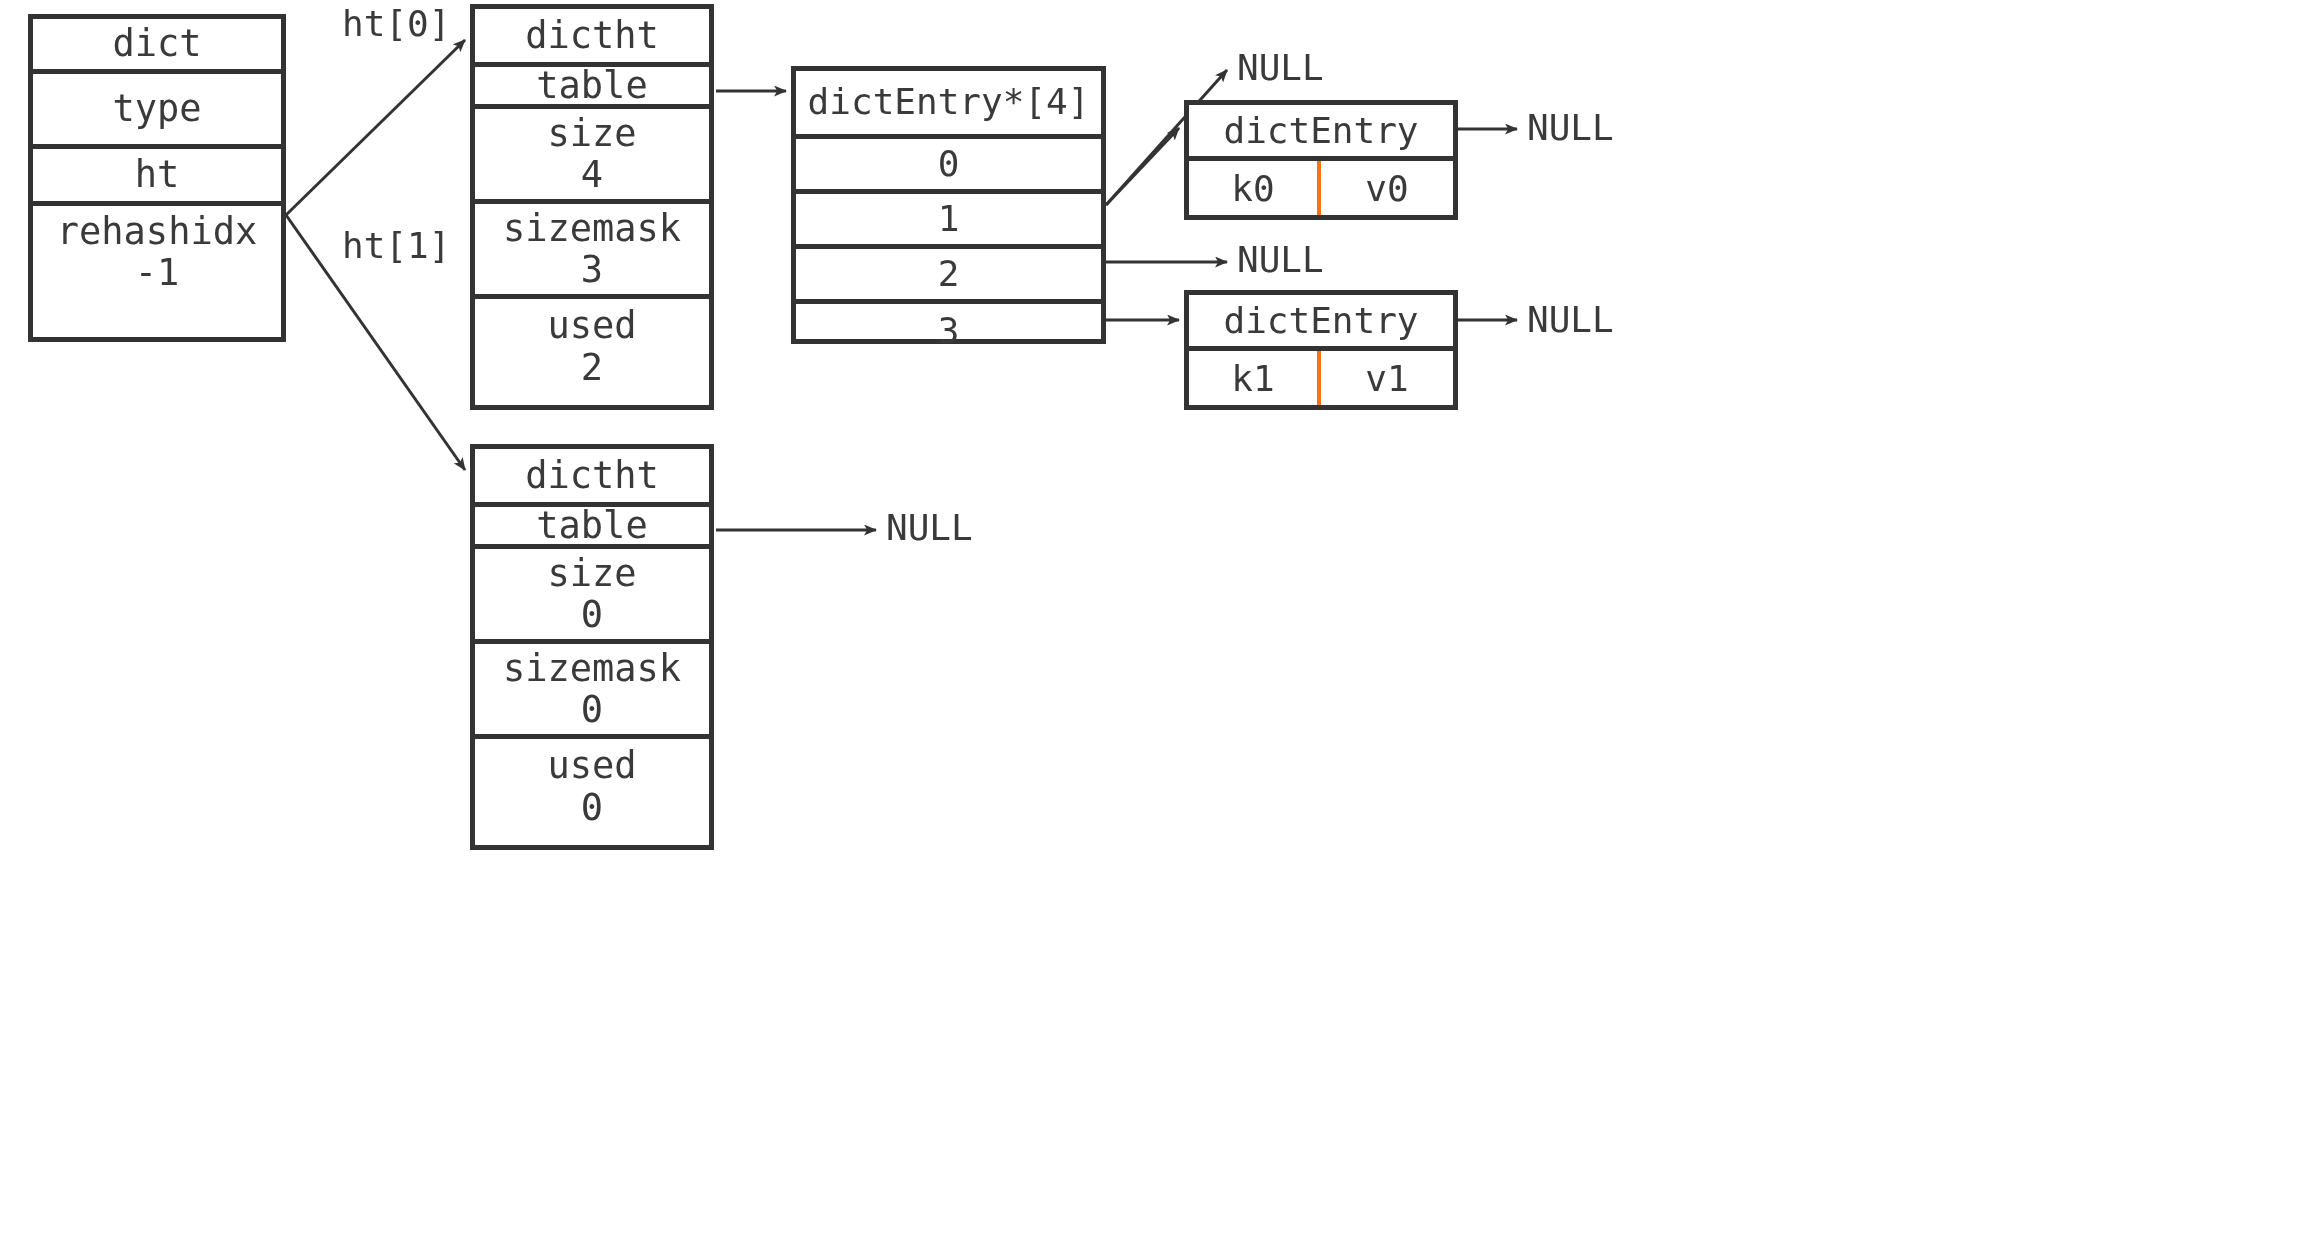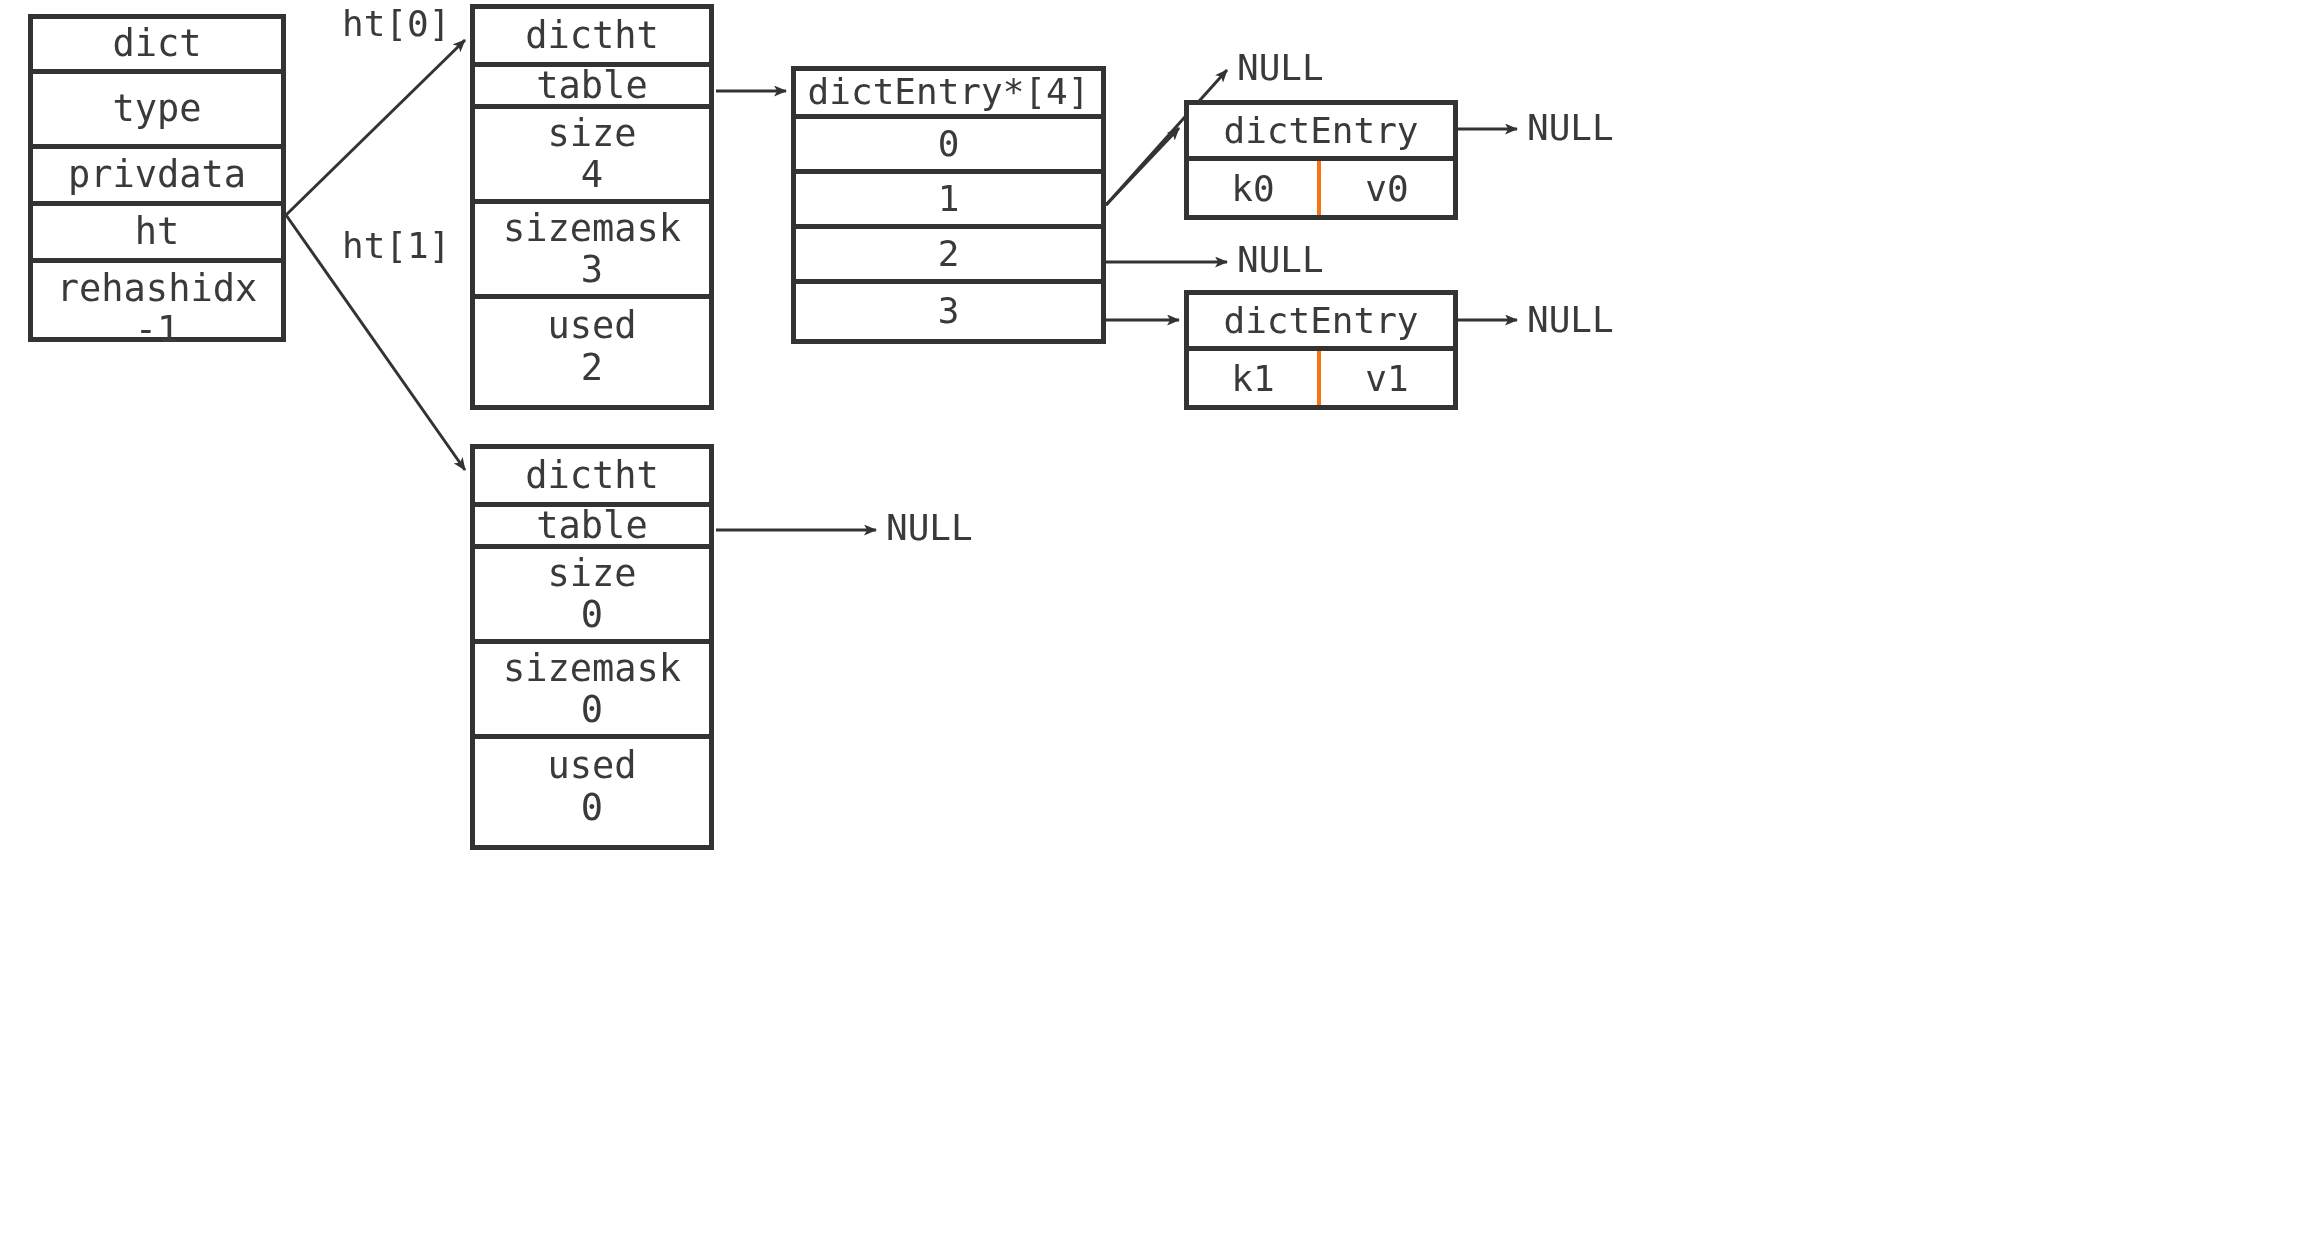--- a/index.html
+++ b/index.html
@@ -63,21 +63,21 @@
   .dictht .h2 { height: 42px; }
   .dictht .h3 { height: 95px; }
   .dictht .h4 { height: 95px; }
   .dictht .h5 { height: 95px; border-bottom: none; }
   #dictht0 { left: 446px; top: 4px; height: 406px; }
   #dictht1 { left: 446px; top: 444px; height: 406px; }
 
   
   #bucket-box { left: 767px; top: 66px; width: 315px; height: 278px; }
   #bucket-box .row { font-size: 36px; }
-  #bucket-box .b-head { height: 48px; }
+  #bucket-box .b-head { height: 68px; }
   #bucket-box .b-cell { height: 55px; }
   #bucket-box .b-cell:last-child { border-bottom: none; }
 
   
   .entry {
     position: absolute;
     box-sizing: border-box;
     border: 5px solid #333333;
     background: #ffffff;
     width: 274px;
@@ -154,21 +154,20 @@
     <line x1="1400" y1="129" x2="1493" y2="129" stroke="#333333" stroke-width="3" marker-end="url(#ah)"></line>
 
     <line x1="1400" y1="320" x2="1493" y2="320" stroke="#333333" stroke-width="3" marker-end="url(#ah)"></line>
 
     <line x1="692" y1="530" x2="852" y2="530" stroke="#333333" stroke-width="3" marker-end="url(#ah)"></line>
   </svg>
 
   <div class="box" id="dict-box">
     <div class="row r1">dict</div>
     <div class="row r2">type</div>
-    <div class="row r3">privdata</div>
     <div class="row r4">ht</div>
     <div class="row r5">
       <span>rehashidx</span>
       <span class="val">-1</span>
     </div>
   </div>
 
   <div class="label lbl-ht0">ht[0]</div>
   <div class="label lbl-ht1">ht[1]</div>
 

